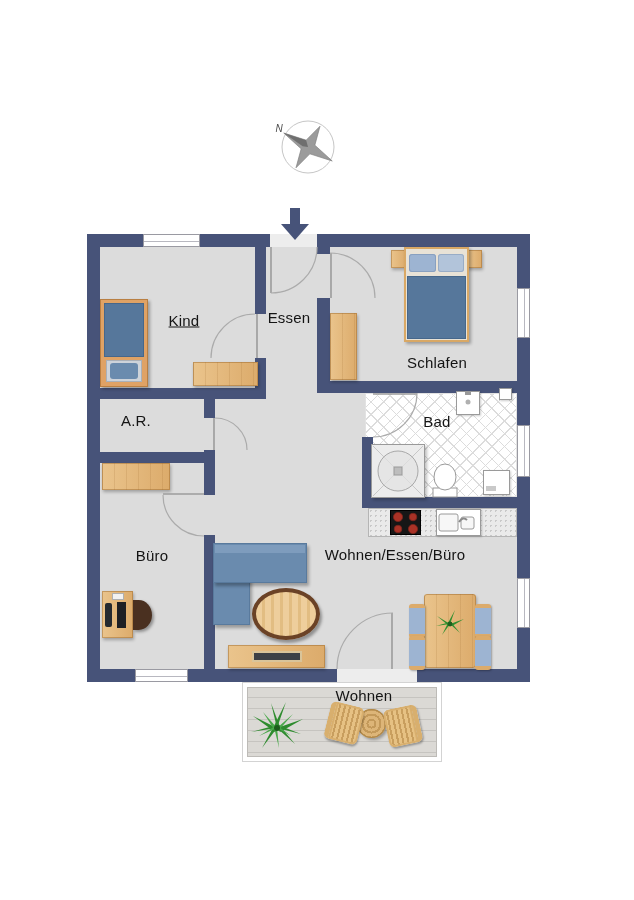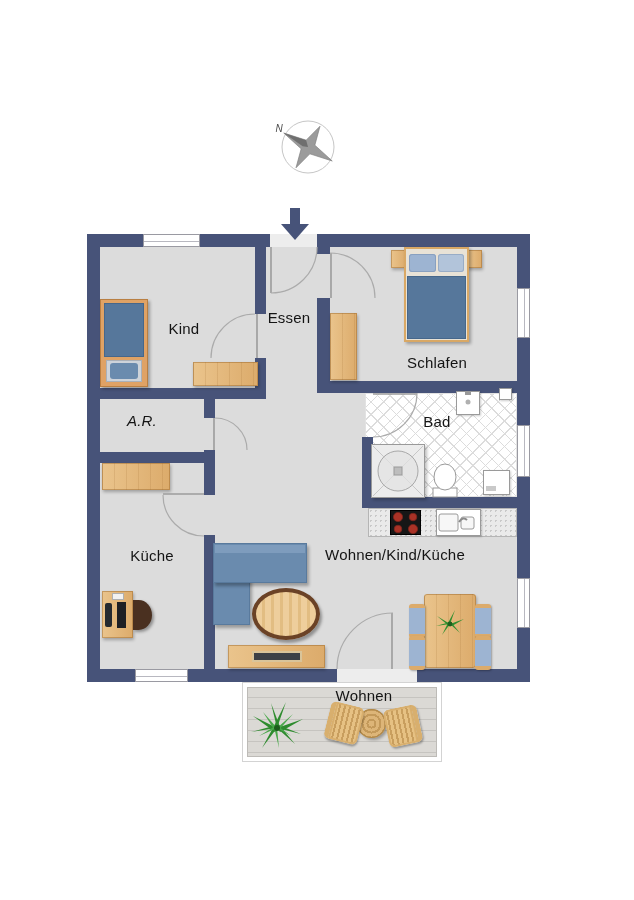--- a/index.html
+++ b/index.html
@@ -215,22 +215,22 @@
       <g transform="rotate(-60)" fill="#9b9b9b" stroke="#7e7e7e" stroke-width="0.6">
         <polygon points="0,-28 5,-5 24,0 5,5 0,28 -5,5 -24,0 -5,-5"></polygon>
         <polygon points="0,-28 5,-5 0,0 -2,-5" fill="#6f6f6f" stroke="none"></polygon>
       </g>
       <text x="-29" y="-15" font-size="10" font-style="italic" fill="#4a4a4a" text-anchor="middle">N</text>
     </g>
 
     <path d="M290 208 L300 208 L300 224 L309 224 L295 240 L281 224 L290 224 Z" fill="var(--wall,#475379)"></path>
   </svg>
 
-  <div class="label" style="left:184px;top:328px;">Kind</div>
+  <div class="label" style="left:184px;top:320px;text-decoration:underline;">Kind</div>
   <div class="label" style="left:289px;top:317px;">Essen</div>
   <div class="label" style="left:437px;top:362px;">Schlafen</div>
-  <div class="label" style="left:142px;top:420px;font-style:italic;">A.R.</div>
+  <div class="label" style="left:136px;top:420px;">A.R.</div>
   <div class="label" style="left:437px;top:421px;">Bad</div>
-  <div class="label" style="left:152px;top:555px;">Küche</div>
-  <div class="label" style="left:395px;top:554px;">Wohnen/Kind/Küche</div>
+  <div class="label" style="left:152px;top:555px;">Büro</div>
+  <div class="label" style="left:395px;top:554px;">Wohnen/Essen/Büro</div>
   <div class="label" style="left:364px;top:695px;">Wohnen</div>
 
 </div>
 
 </body></html>

